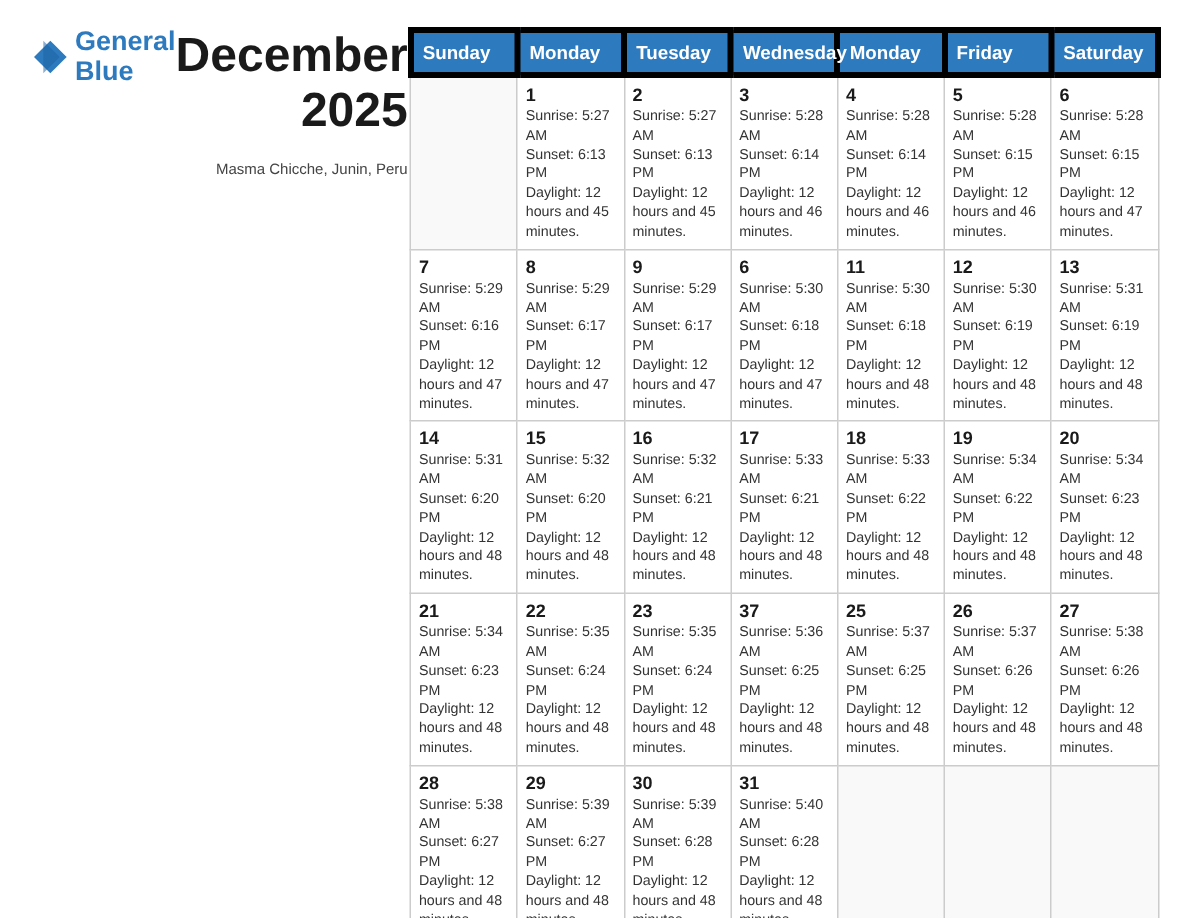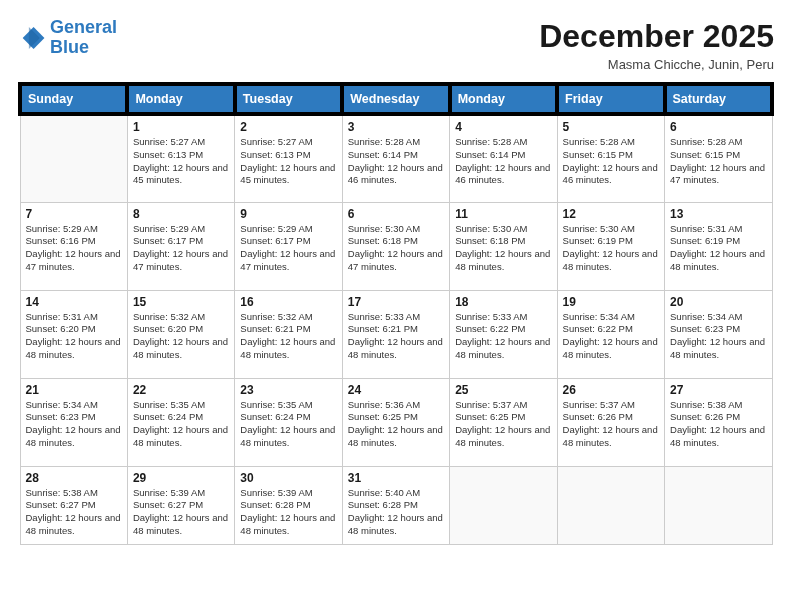--- a/index.html
+++ b/index.html
@@ -8,21 +8,21 @@
       height: 612px;
       font-family: Arial, sans-serif;
       background: #fff;
       overflow: hidden;
     }
     .page {
       width: 792px;
       height: 506px;
       padding: 18px 18px 10px 18px;
       display: flex;
-      flex-direction: column;
+      flex-direction: row;
     }
     .header {
       display: flex;
       align-items: flex-start;
       justify-content: space-between;
       margin-bottom: 10px;
     }
     .logo {
       display: flex;
       align-items: center;
@@ -43,23 +43,23 @@
     }
     .title-area {
       text-align: right;
     }
     .month-title {
       font-size: 32px;
       font-weight: bold;
       color: #1a1a1a;
     }
     .subtitle {
-      font-size: 13px;
+      font-size: 10px;
       color: #444;
-      margin-top: 2px;
+      margin-top: 16px;
     }
     table {
       width: 100%;
       border-collapse: collapse;
       table-layout: fixed;
     }
     .day-header {
       background: #2e7abf;
       color: #fff;
       text-align: left;
@@ -222,21 +222,21 @@
           </td>
           <td class="cell">
             <div class="date-num">22</div>
             <div class="cell-text">Sunrise: 5:35 AM<br>Sunset: 6:24 PM<br>Daylight: 12 hours and 48 minutes.</div>
           </td>
           <td class="cell">
             <div class="date-num">23</div>
             <div class="cell-text">Sunrise: 5:35 AM<br>Sunset: 6:24 PM<br>Daylight: 12 hours and 48 minutes.</div>
           </td>
           <td class="cell">
-            <div class="date-num">24</div>
+            <div class="date-num">37</div>
             <div class="cell-text">Sunrise: 5:36 AM<br>Sunset: 6:25 PM<br>Daylight: 12 hours and 48 minutes.</div>
           </td>
           <td class="cell">
             <div class="date-num">25</div>
             <div class="cell-text">Sunrise: 5:37 AM<br>Sunset: 6:25 PM<br>Daylight: 12 hours and 48 minutes.</div>
           </td>
           <td class="cell">
             <div class="date-num">26</div>
             <div class="cell-text">Sunrise: 5:37 AM<br>Sunset: 6:26 PM<br>Daylight: 12 hours and 48 minutes.</div>
           </td>

